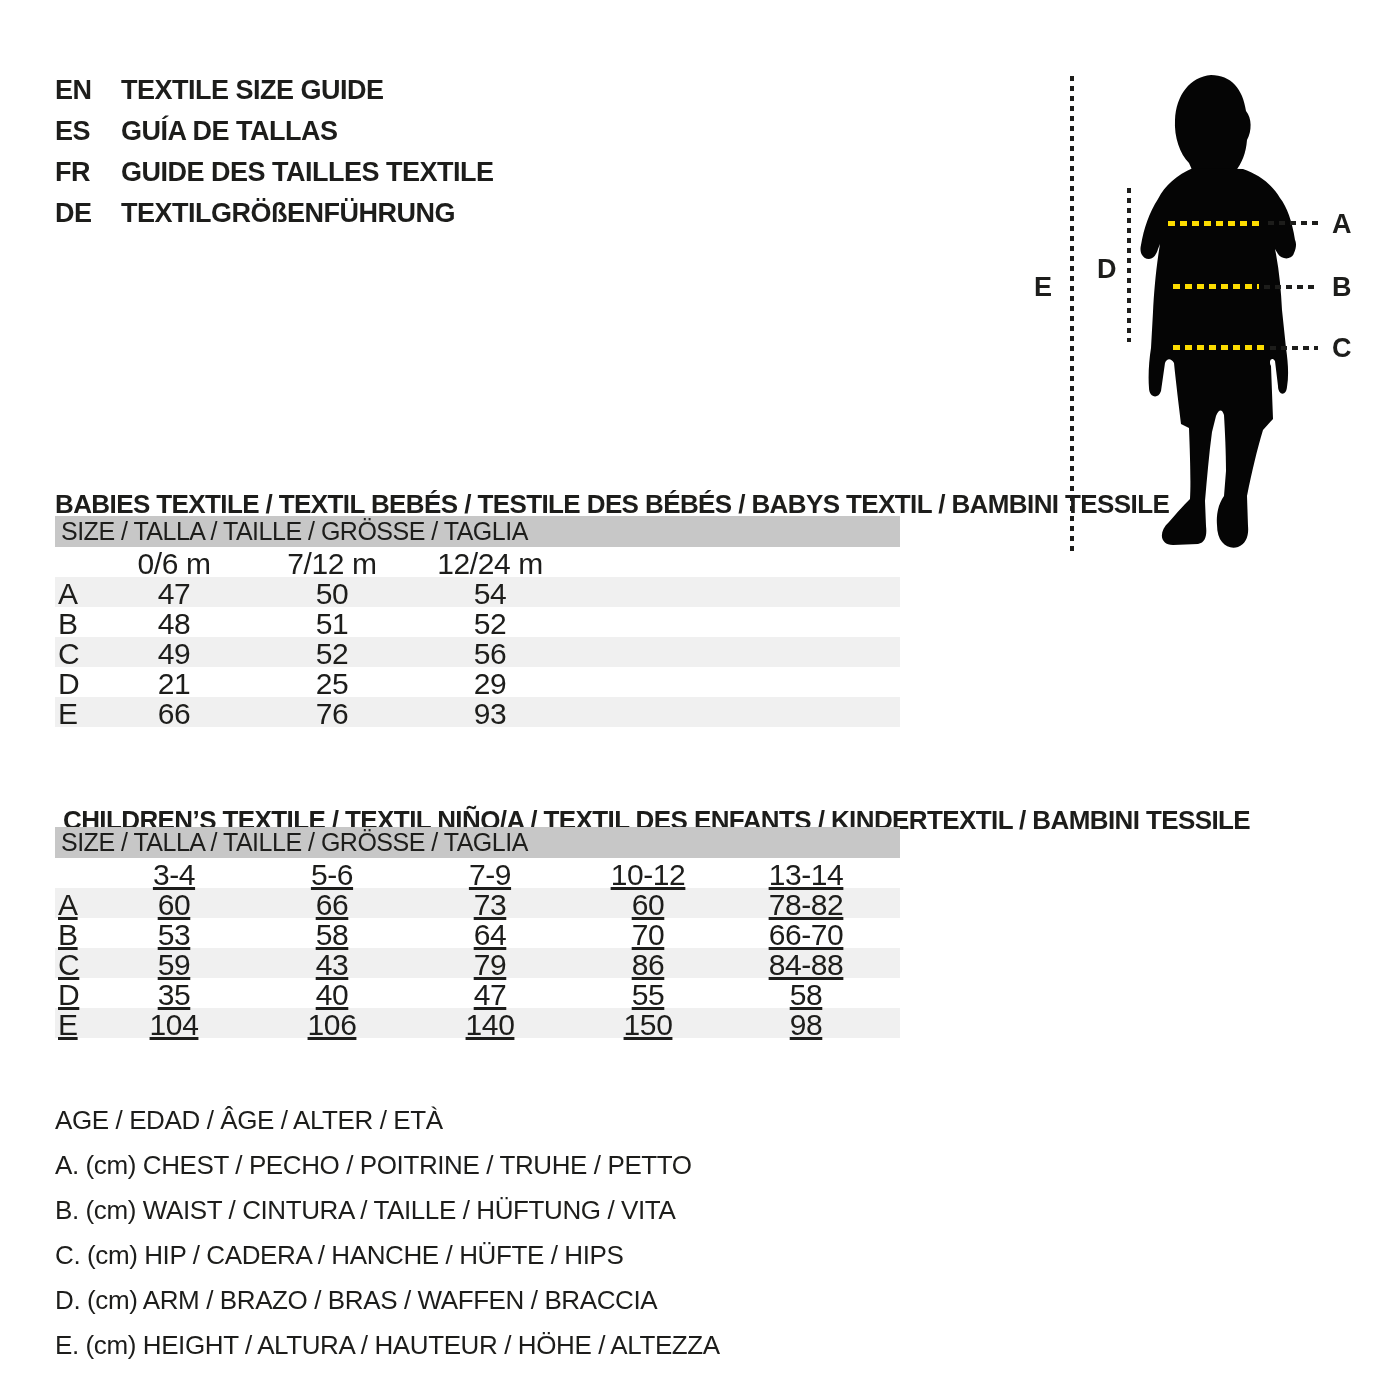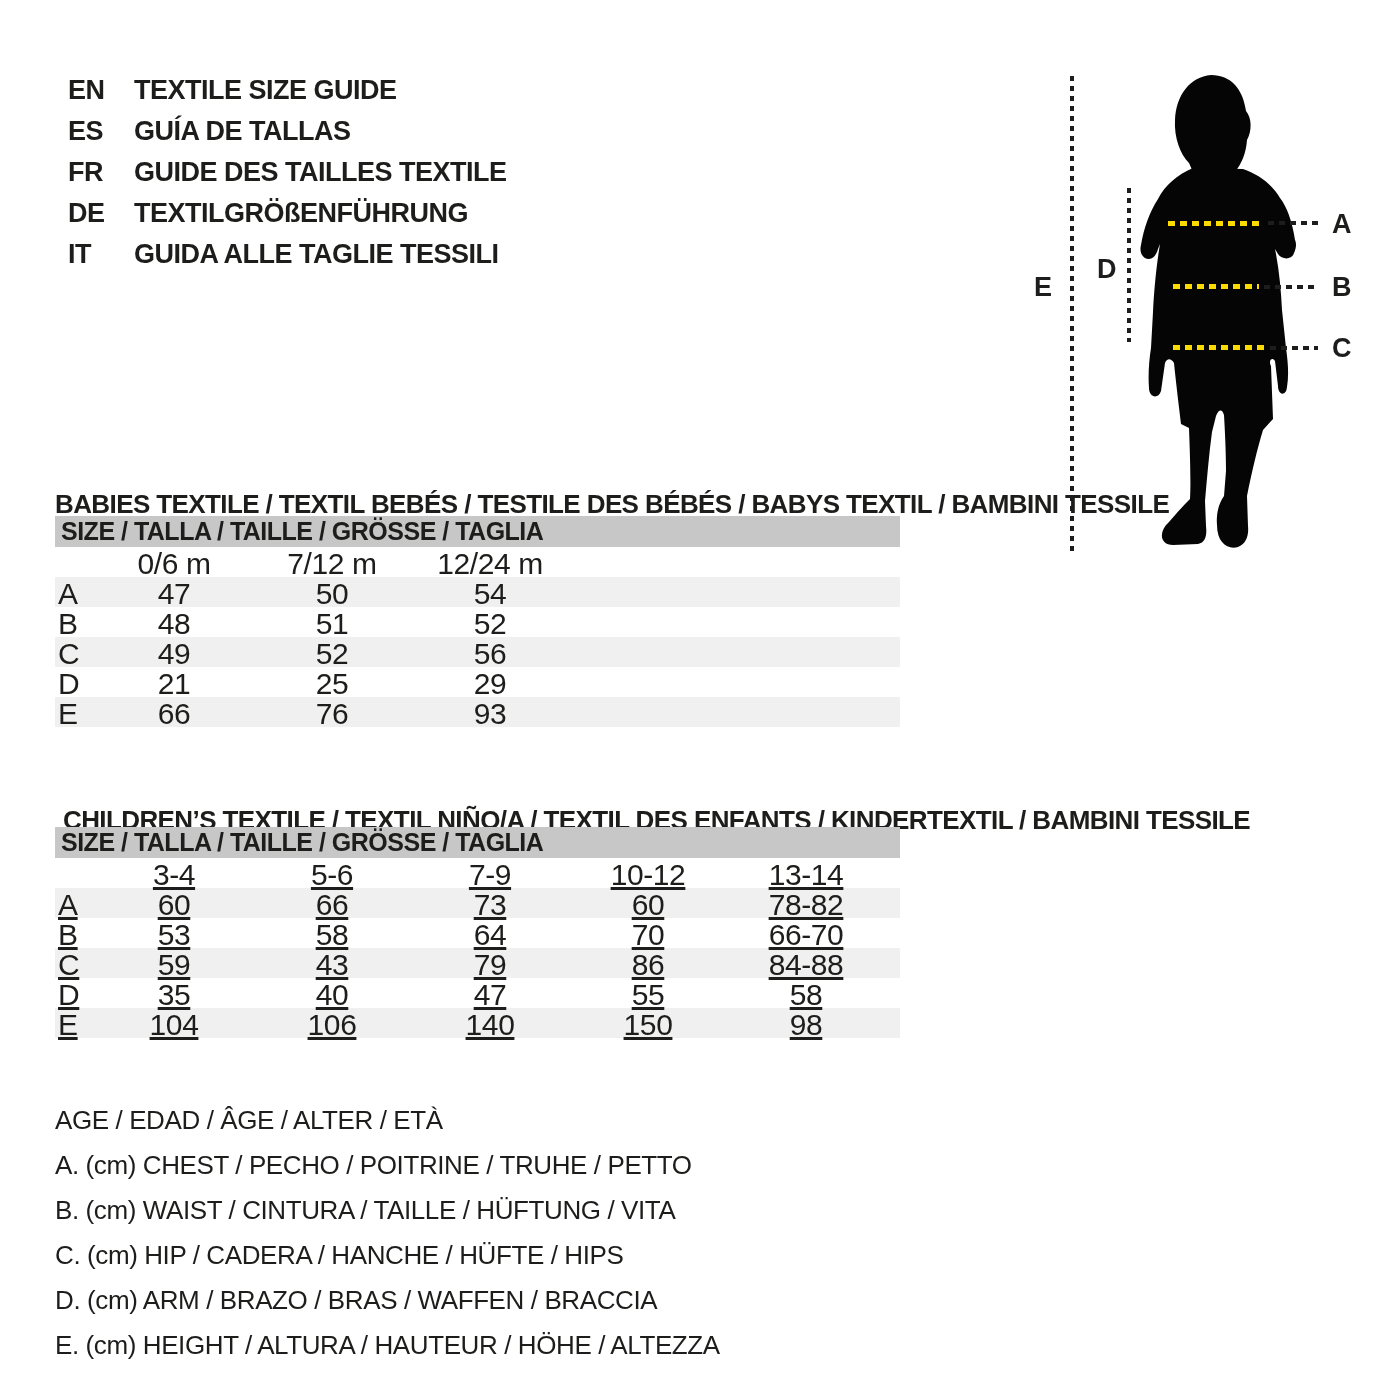--- a/index.html
+++ b/index.html
@@ -2,30 +2,30 @@
 <html><head>
 <meta charset="utf-8">
 <style>
   html,body{margin:0;padding:0;background:#fff;}
   .page{position:relative;width:1400px;height:1400px;background:#ffffff;overflow:hidden;
         font-family:"Liberation Sans",sans-serif;color:#1d1d1b;}
 
   
   .lang-list{position:absolute;left:55px;top:70px;}
   .lang-row{display:flex;height:41px;align-items:center;font-weight:700;font-size:27px;letter-spacing:-0.5px;white-space:nowrap;}
-  .lang-code{width:66px;margin-left:13px;}
+  .lang-code{width:66px;}
 
   
   .sec-title{position:absolute;left:55px;font-size:26px;font-weight:700;letter-spacing:-0.6px;white-space:nowrap;line-height:28px;}
   .babies-title{top:468px;}
   .children-title{top:784px;margin-left:8px;}
 
   
   .size-bar{position:absolute;left:55px;width:845px;height:31px;background:#c7c7c7;
-            font-size:25px;font-weight:700;line-height:31px;padding-left:6px;box-sizing:border-box;
+            font-size:25px;font-weight:400;line-height:31px;padding-left:6px;box-sizing:border-box;
             letter-spacing:-0.5px;white-space:nowrap;}
   .babies-bar{top:516px;}
   .children-bar{top:827px;}
   .size-table{position:absolute;left:55px;width:845px;}
   .babies-table{top:547px;}
   .children-table{top:858px;text-decoration:underline;}
   .trow{display:grid;height:30px;align-items:center;font-size:30px;letter-spacing:-0.4px;width:845px;box-sizing:border-box;}
   .cols3{grid-template-columns:40px 158px 158px 158px;}
   .cols5{grid-template-columns:40px 158px 158px 158px 158px 158px;}
   .trow .rl{padding-left:3px;}
@@ -73,24 +73,20 @@
       <span>GUÍA DE TALLAS</span>
     </div>
     <div class="lang-row">
       <span class="lang-code">FR</span>
       <span>GUIDE DES TAILLES TEXTILE</span>
     </div>
     <div class="lang-row">
       <span class="lang-code">DE</span>
       <span>TEXTILGRÖßENFÜHRUNG</span>
     </div>
-    <div class="lang-row">
-      <span class="lang-code">IT</span>
-      <span>GUIDA ALLE TAGLIE TESSILI</span>
-    </div>
   </section>
 
   <svg class="silhouette" width="170" height="490" viewBox="0 0 170 490" xmlns="http://www.w3.org/2000/svg">
     <path fill="#050505" d="M76 5 C55 7 41 25 40 50 C39 67 45 84 54 93 L58 102 L100 102 C107 93 111 83 112 70 C117 61 117 48 111 41 C108 19 96 5 76 5 Z"></path>
     <path fill="#050505" d="M58 98
       C42 105 30 115 23 129 C14 143 9 158 6 175 C4 183 8 189 14 189 C19 189 22 183 23 179 L25 174
       C21 198 19 222 18 242 L16 278 C14 290 13 306 14 318 C14 327 23 330 26 321 L30 293
       C32 288 36 288 39 293 C41 313 44 337 46 354 L54 358
       C55 385 56 412 55 429 C48 436 40 445 34 452 C23 462 25 475 38 475 L63 474
       C71 473 72 464 71 456 L70 431 C72 408 74 384 77 362 L81 346

